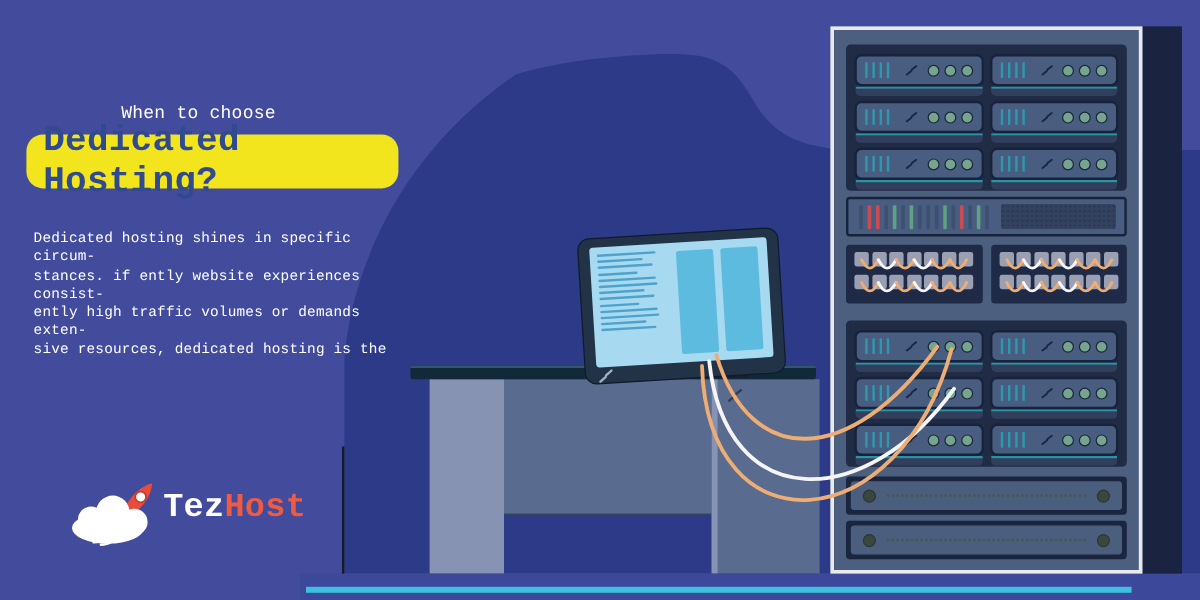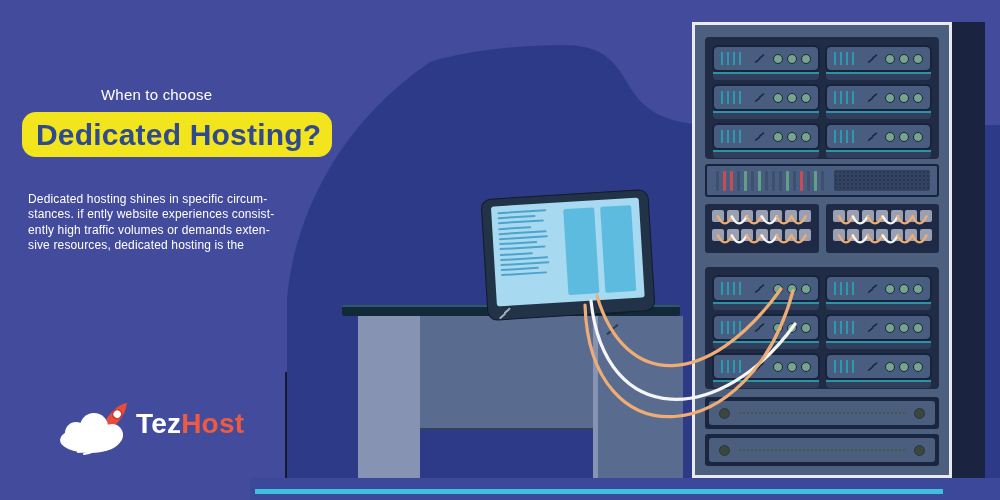--- a/index.html
+++ b/index.html
@@ -1,17 +1,17 @@
 <!DOCTYPE html>
 <html><head>
 <meta charset="utf-8">
 <style>
   html,body{margin:0;padding:0;background:#20265c;}
   .stage{position:relative;width:1000px;height:500px;background:#434B9D;overflow:hidden;
-         font-family:Liberation Sans, sans-serif;}
+         font-family:Liberation Mono, monospace;}
   svg{display:block;}
 
   
   .blob-svg{position:absolute;inset:0;pointer-events:none;}
   .wall-line{position:absolute;left:285px;top:372px;width:2px;height:118px;background:#151B2C;}
   .floor-band{position:absolute;left:250px;top:478px;width:750px;height:22px;background:#3C499A;}
   .floor-patch{position:absolute;left:362px;top:478px;width:306px;height:13px;background:#4A55A0;
                clip-path:polygon(6% 0,100% 0,100% 100%,0 100%);}
   .cyan-line{position:absolute;left:255px;top:489px;width:688px;height:5px;background:#3DBFDD;}
 

